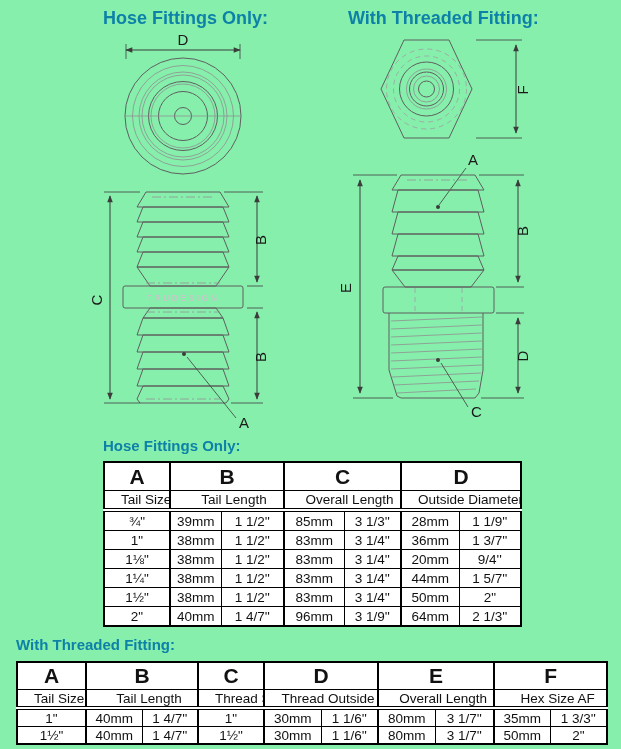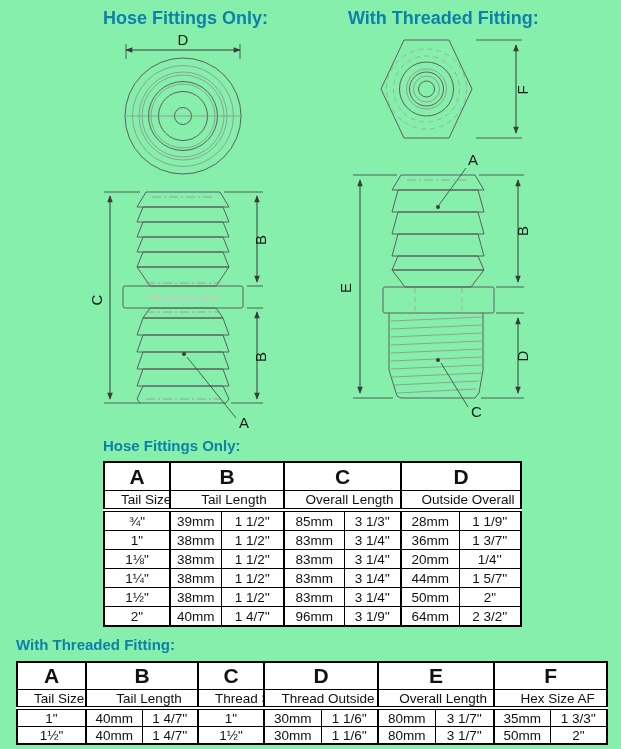--- a/index.html
+++ b/index.html
@@ -177,21 +177,21 @@
         <tr class="h1">
       <td>A</td>
       <td class="gs" colspan="2">B</td>
       <td class="gs" colspan="2">C</td>
       <td class="gs" colspan="2">D</td>
     </tr>
     <tr class="h2">
       <td>Tail Size</td>
       <td class="gs" colspan="2">Tail Length</td>
       <td class="gs" colspan="2">Overall Length</td>
-      <td class="gs" colspan="2">Outside Overall</td>
+      <td class="gs" colspan="2">Outside Diameter</td>
     </tr>
     <tr>
       <td>¾"</td>
       <td class="gs">39mm</td>
       <td>1 1/2''</td>
       <td class="gs">85mm</td>
       <td>3 1/3''</td>
       <td class="gs">28mm</td>
       <td>1 1/9''</td>
     </tr>
@@ -204,21 +204,21 @@
       <td class="gs">36mm</td>
       <td>1 3/7''</td>
     </tr>
     <tr>
       <td>1⅛"</td>
       <td class="gs">38mm</td>
       <td>1 1/2''</td>
       <td class="gs">83mm</td>
       <td>3 1/4''</td>
       <td class="gs">20mm</td>
-      <td>1/4''</td>
+      <td>9/4''</td>
     </tr>
     <tr>
       <td>1¼"</td>
       <td class="gs">38mm</td>
       <td>1 1/2''</td>
       <td class="gs">83mm</td>
       <td>3 1/4''</td>
       <td class="gs">44mm</td>
       <td>1 5/7''</td>
     </tr>
@@ -231,21 +231,21 @@
       <td class="gs">50mm</td>
       <td>2"</td>
     </tr>
     <tr>
       <td>2"</td>
       <td class="gs">40mm</td>
       <td>1 4/7''</td>
       <td class="gs">96mm</td>
       <td>3 1/9''</td>
       <td class="gs">64mm</td>
-      <td>2 3/2''</td>
+      <td>2 1/3''</td>
     </tr>
   </tbody>
     </table>
 
   <div class="hd2" style="left:16px;top:636px;">With Threaded Fitting:</div>
 
   <table class="spec" id="t2" style="left:16px;top:661px;width:590px;">
     <colgroup>
       <col style="width:69px">
         <col style="width:56px">

